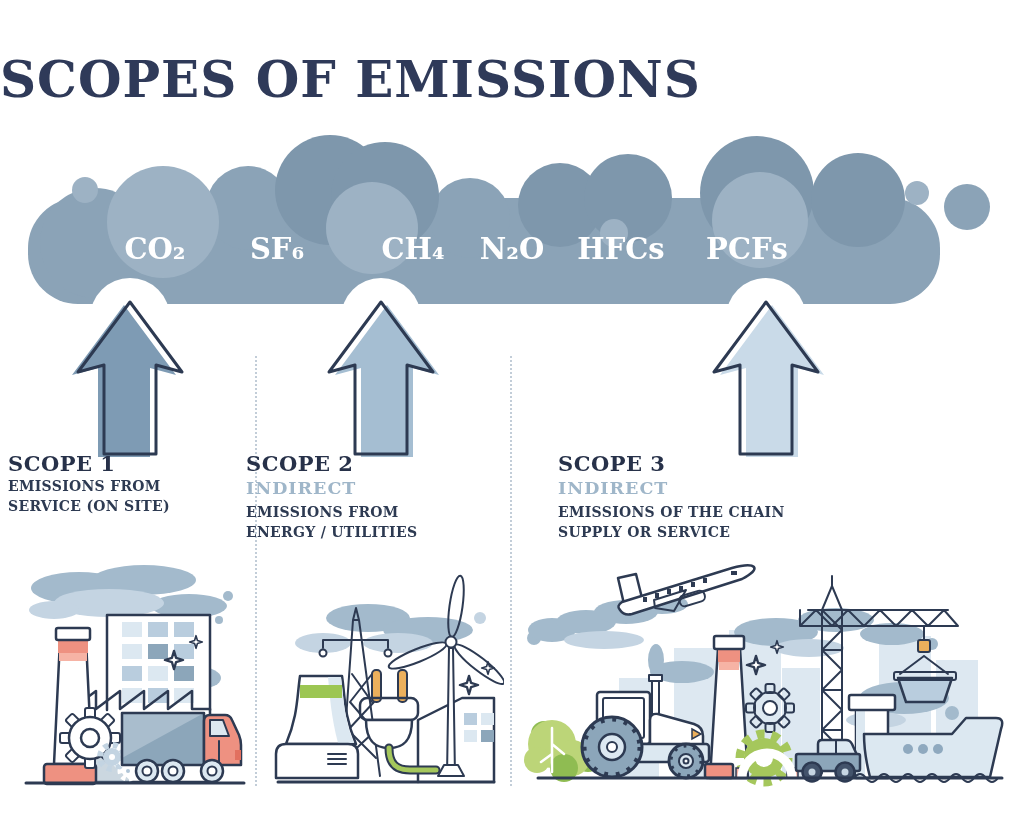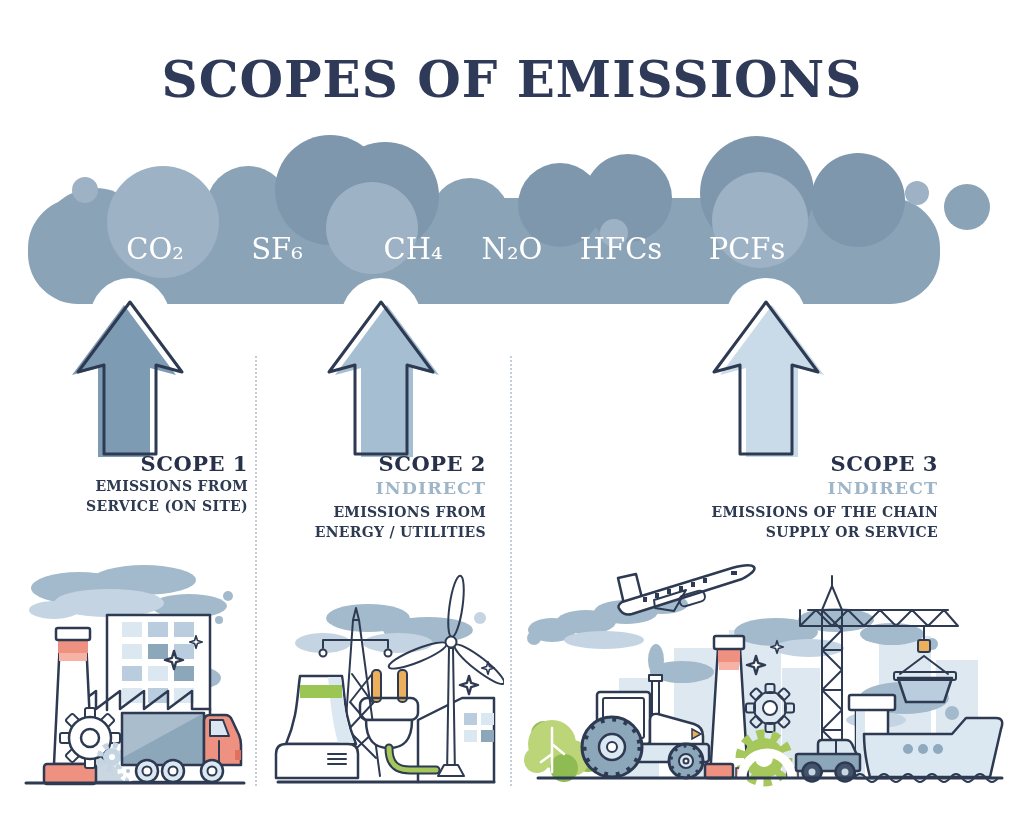--- a/index.html
+++ b/index.html
@@ -1,25 +1,25 @@
 <!DOCTYPE html>
 <html><head>
 <meta charset="utf-8">
 <style>
   html,body{margin:0;padding:0;background:#fff;}
   .stage{position:relative;width:1024px;height:819px;background:#fff;overflow:hidden;
          font-family:"DejaVu Serif","Liberation Serif",serif;}
-  .title{position:absolute;top:50px;left:0;width:1024px;margin:0;text-align:center;
+  .title{position:absolute;top:50px;left:0;width:1024px;margin:0;text-align:left;
          font-size:50px;font-weight:bold;letter-spacing:1px;color:#2f3a59;}
   svg{position:absolute;display:block;}
   .bg{left:0;top:0;}
   .gas{position:absolute;top:232px;width:130px;text-align:center;color:#ffffff;
-       font-size:29px;font-weight:normal;}
+       font-size:29px;font-weight:bold;}
   .divider{position:absolute;top:356px;height:430px;width:0;border-left:2.5px dotted #c2cdd8;}
-  .scope{position:absolute;top:452px;text-align:right;}
+  .scope{position:absolute;top:452px;text-align:left;}
   .scope h2{margin:0;font-size:21px;line-height:1.15;color:#273149;letter-spacing:.5px;}
   .scope .type{margin:2px 0 4px 0;font-size:17.5px;font-weight:bold;color:#9fb6c9;letter-spacing:1px;}
   .scope .desc{font-size:14px;font-weight:bold;color:#2d3a52;line-height:1.45;letter-spacing:.3px;}
   
   .ln{fill:none;stroke:#2d3a52;stroke-width:2.5;stroke-linecap:round;stroke-linejoin:round;}
   .ln2{fill:none;stroke:#2d3a52;stroke-width:2;stroke-linecap:round;stroke-linejoin:round;}
   .ln3{fill:none;stroke:#2d3a52;stroke-width:3;stroke-linecap:round;stroke-linejoin:round;}
   .spk{fill:#fff;stroke:#2d3a52;stroke-width:1.8;stroke-linejoin:round;}
   .fw{fill:#fff;}.fpale{fill:#dce8f1;}.fmid{fill:#b9cdde;}.fslate{fill:#8ca6ba;}
   .fsmk{fill:#a3bacc;}.fsmkl{fill:#c4d4e2;}.fsal{fill:#ee9181;}.fsall{fill:#f6b3a5;}

